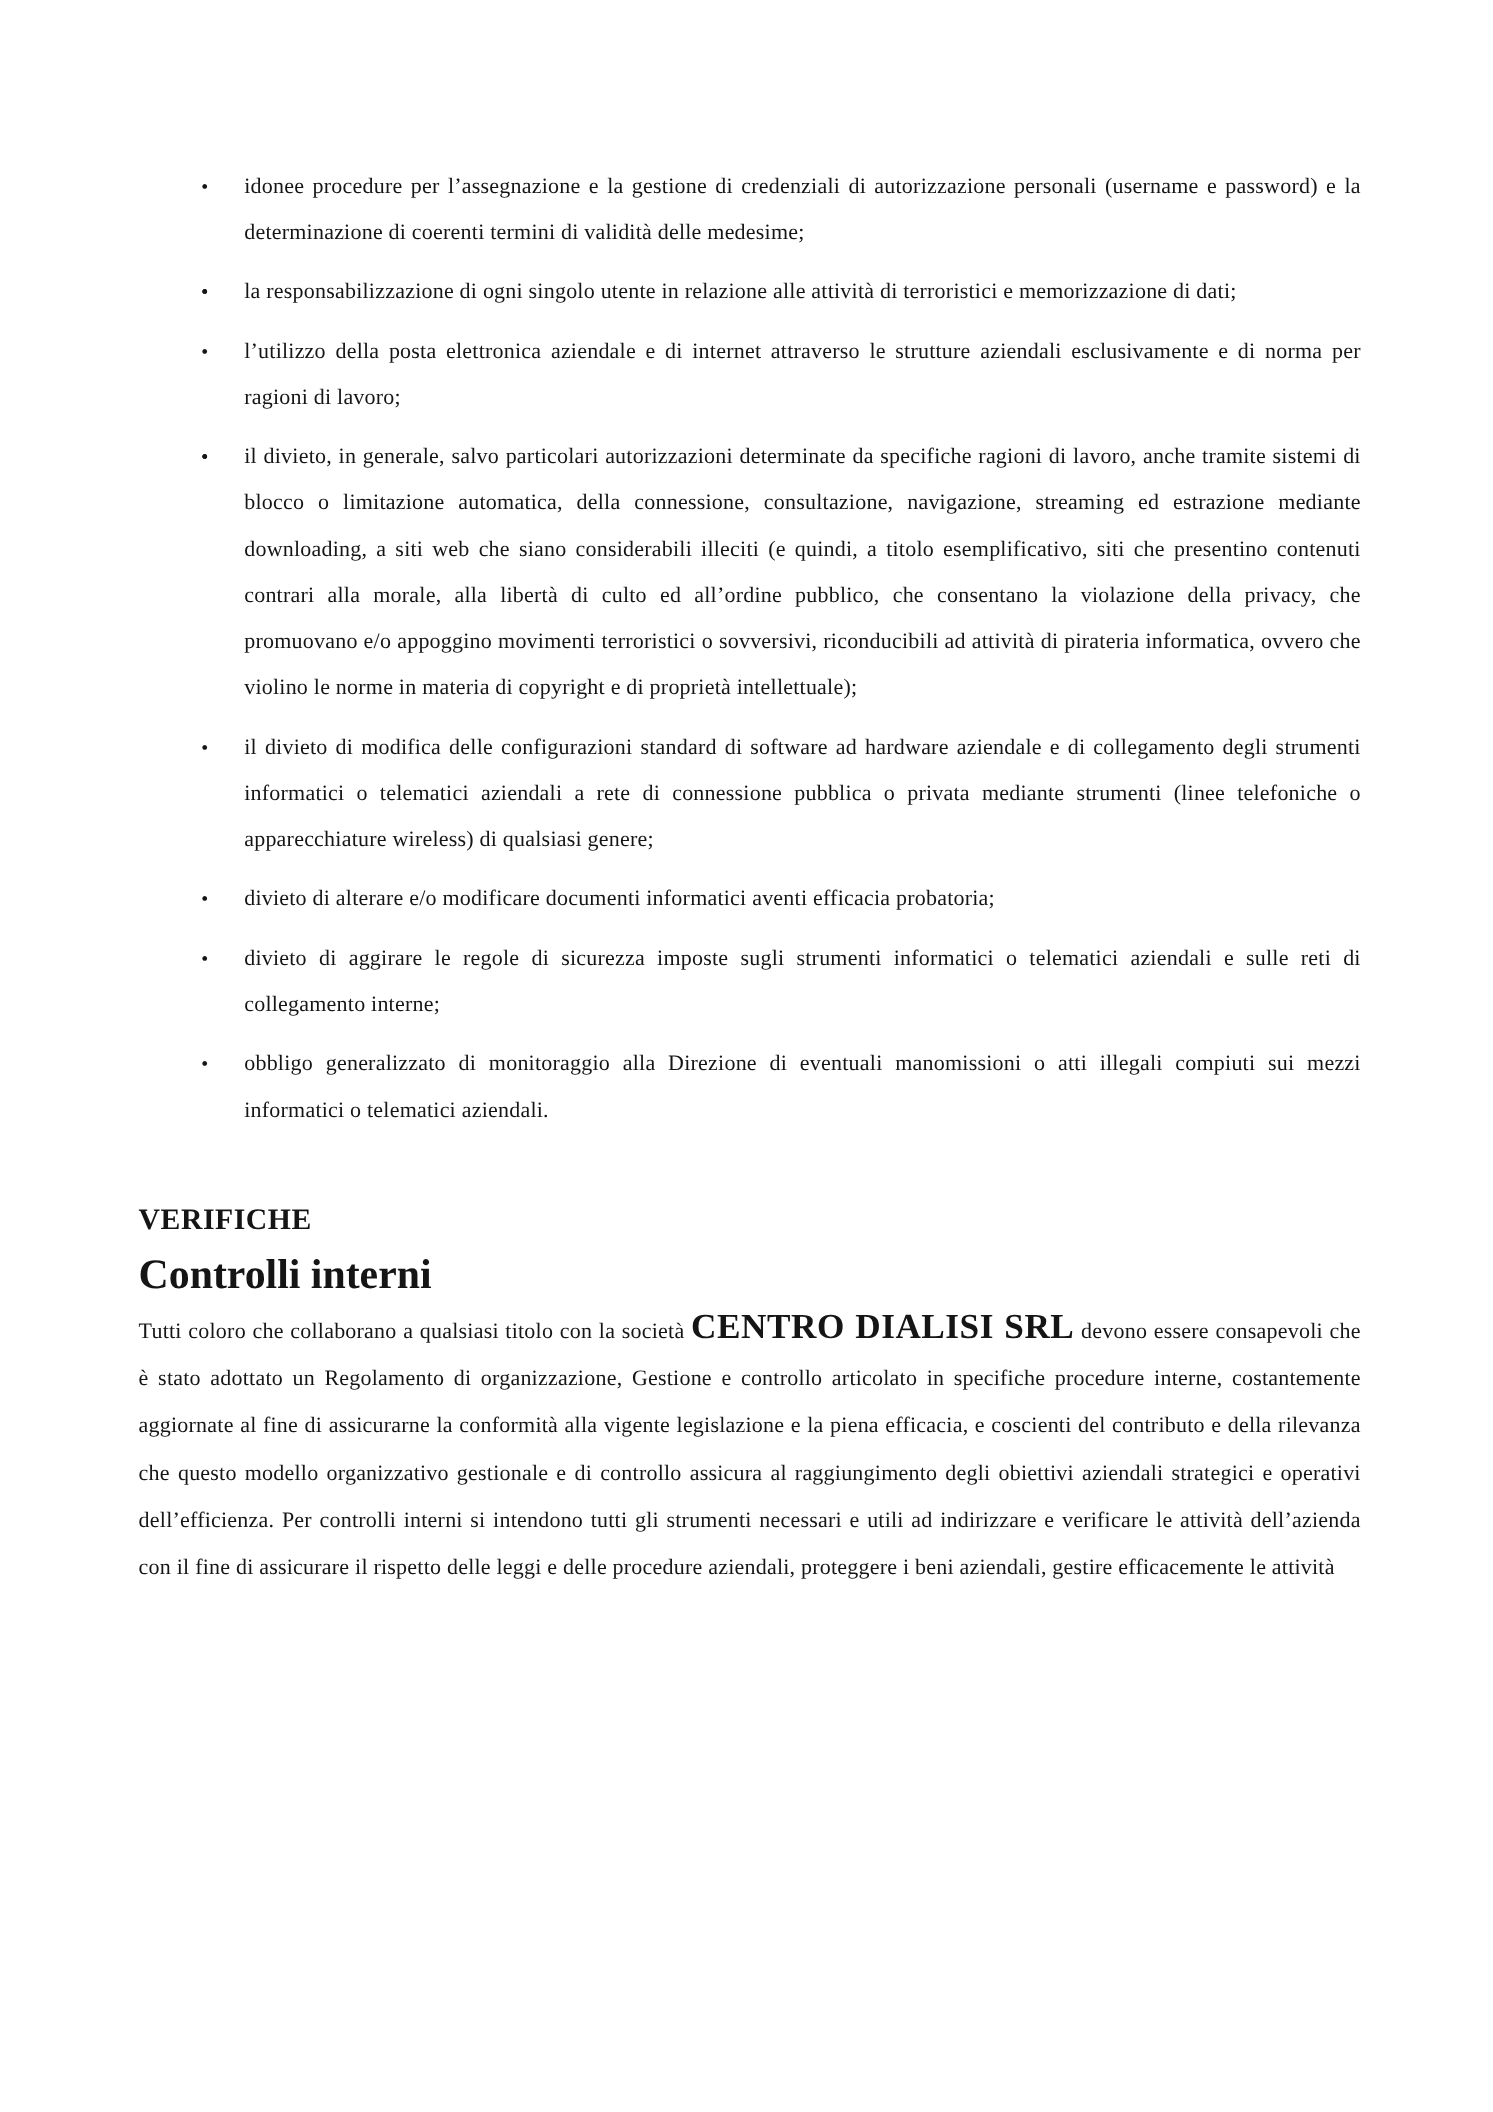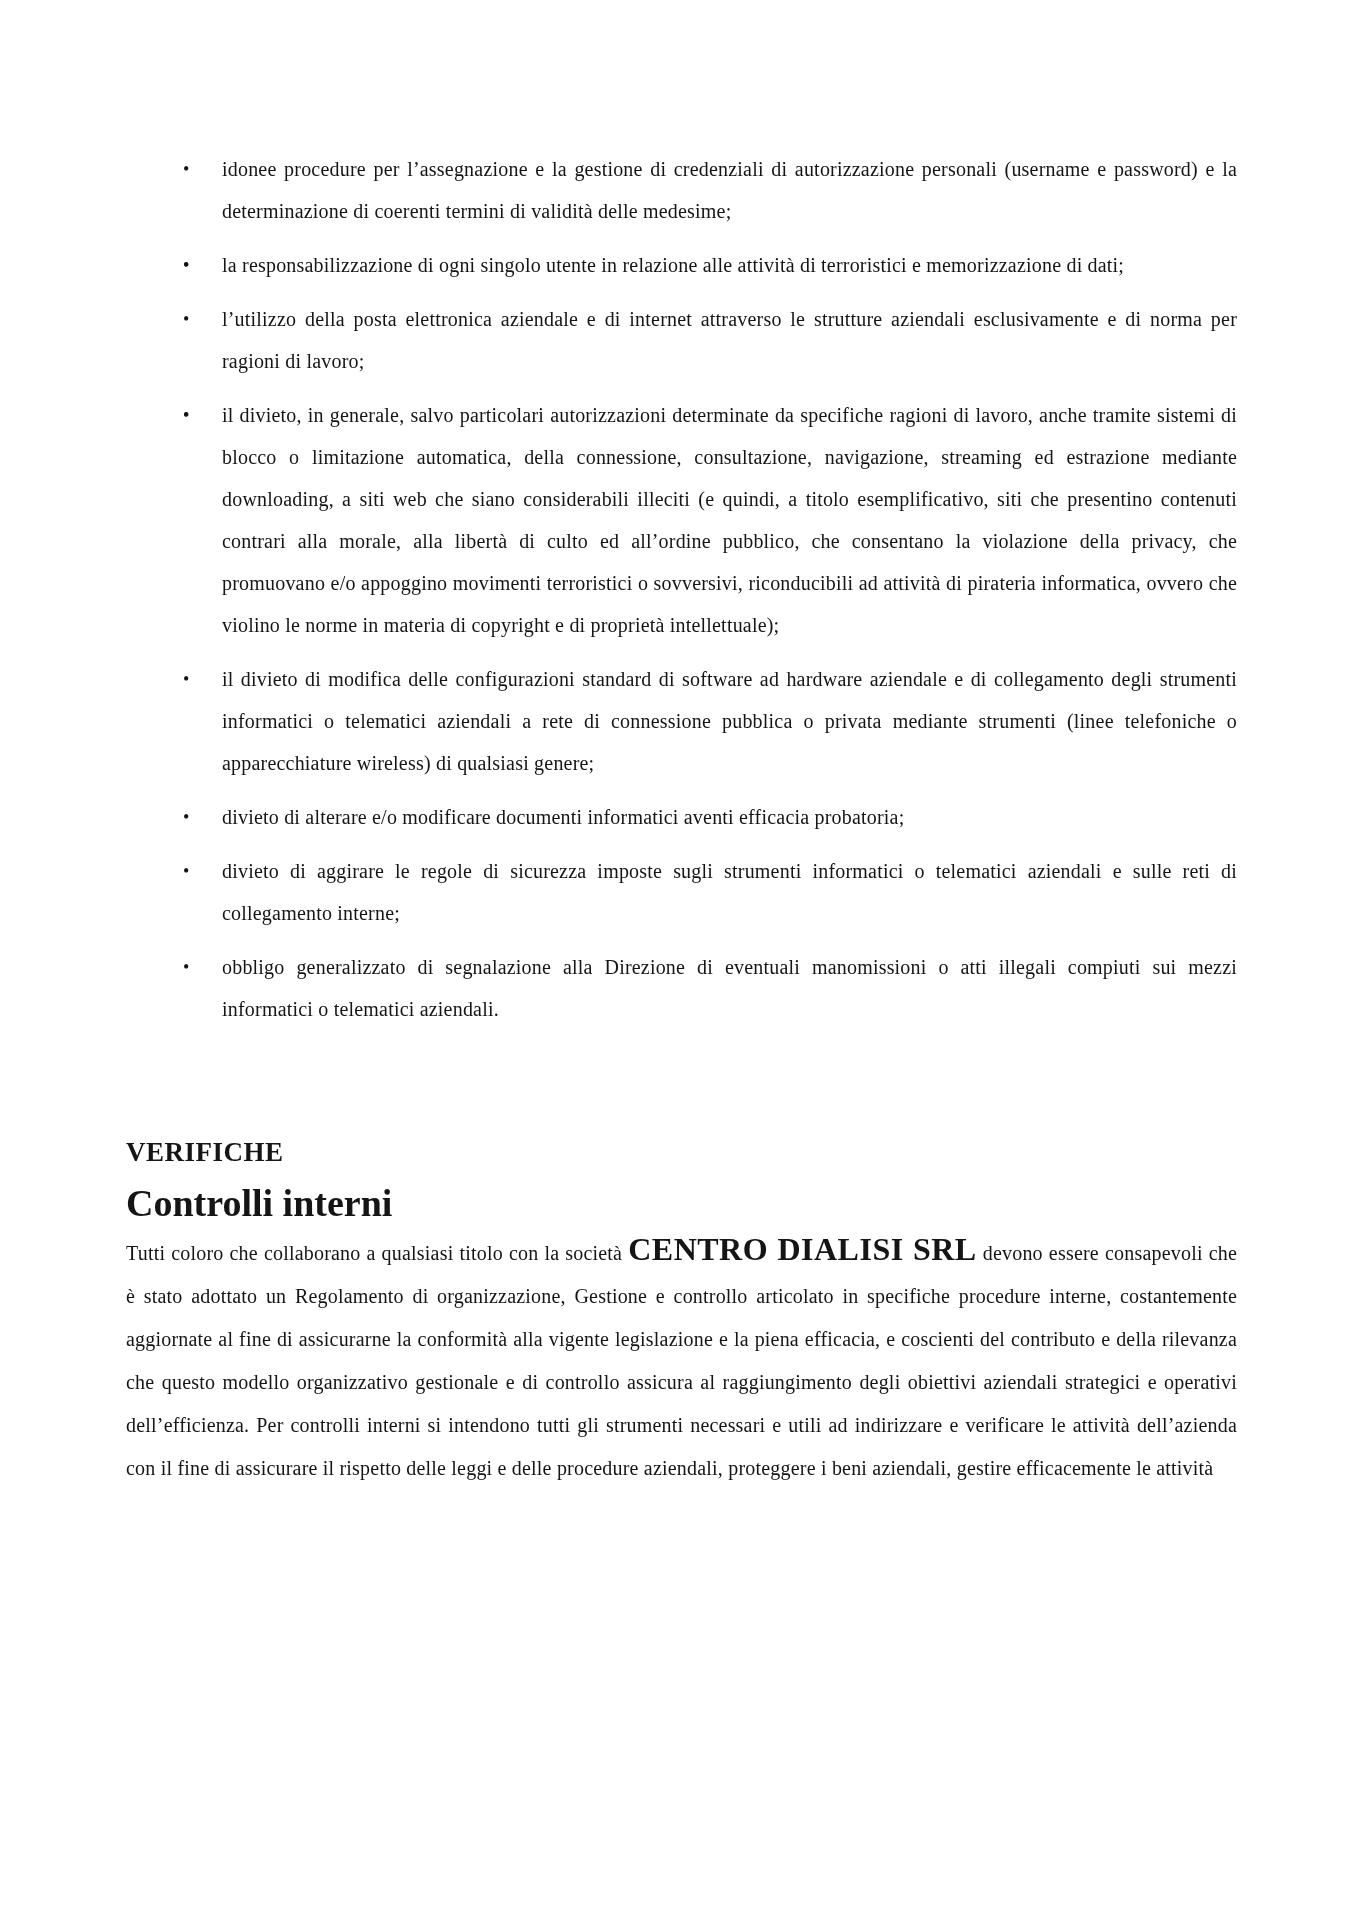--- a/index.html
+++ b/index.html
@@ -38,21 +38,21 @@
     letter-spacing: 0.2px;
   }
   ul.bullet-list li .marker {
     position: absolute;
     left: 57px;
     top: 0;
     font-size: 18px;
     line-height: 42px;
   }
   h1.section-heading {
-    margin: 104px 0 0 0;
+    margin: 60px 0 0 0;
     font-size: 27px;
     line-height: 36px;
     font-weight: bold;
     letter-spacing: 0.5px;
   }
   h2.subsection-heading {
     margin: 14px 0 0 0;
     font-size: 38px;
     line-height: 38px;
     font-weight: bold;
@@ -106,21 +106,21 @@
       <li>
         <span class="marker">•</span>
         <span>divieto di alterare e/o modificare documenti informatici aventi efficacia probatoria;</span>
       </li>
       <li>
         <span class="marker">•</span>
         <span>divieto di aggirare le regole di sicurezza imposte sugli strumenti informatici o telematici aziendali e sulle reti di collegamento interne;</span>
       </li>
       <li>
         <span class="marker">•</span>
-        <span>obbligo generalizzato di segnalazione alla Direzione di eventuali manomissioni o atti illegali compiuti sui mezzi informatici o telematici aziendali.</span>
+        <span>obbligo generalizzato di monitoraggio alla Direzione di eventuali manomissioni o atti illegali compiuti sui mezzi informatici o telematici aziendali.</span>
       </li>
     </ul>
 
     <h1 class="section-heading">VERIFICHE</h1>
 
     <h2 class="subsection-heading">Controlli interni</h2>
 
     <p class="body-paragraph"><span>Tutti coloro che collaborano a qualsiasi titolo con la società </span><span class="company">CENTRO DIALISI SRL</span><span> devono essere consapevoli che è stato adottato un Regolamento di organizzazione, Gestione e controllo articolato in specifiche procedure interne, costantemente aggiornate al fine di assicurarne la conformità alla vigente legislazione e la piena efficacia, e coscienti del contributo e della rilevanza che questo modello organizzativo gestionale e di controllo assicura al raggiungimento degli obiettivi aziendali strategici e operativi dell’efficienza. Per controlli interni si intendono tutti gli strumenti necessari e utili ad indirizzare e verificare le attività dell’azienda con il fine di assicurare il rispetto delle leggi e delle procedure aziendali, proteggere i beni aziendali, gestire efficacemente le attività</span></p>
 
   </div>

